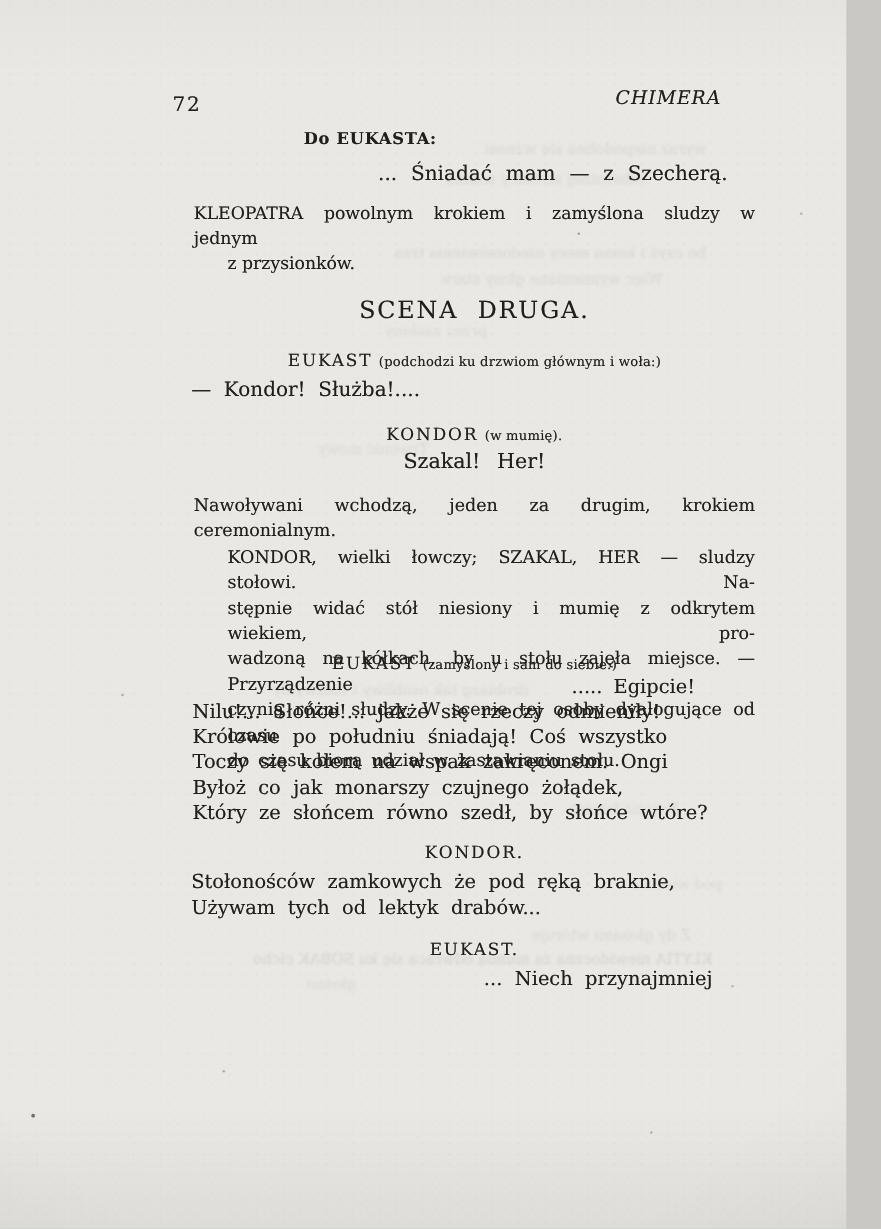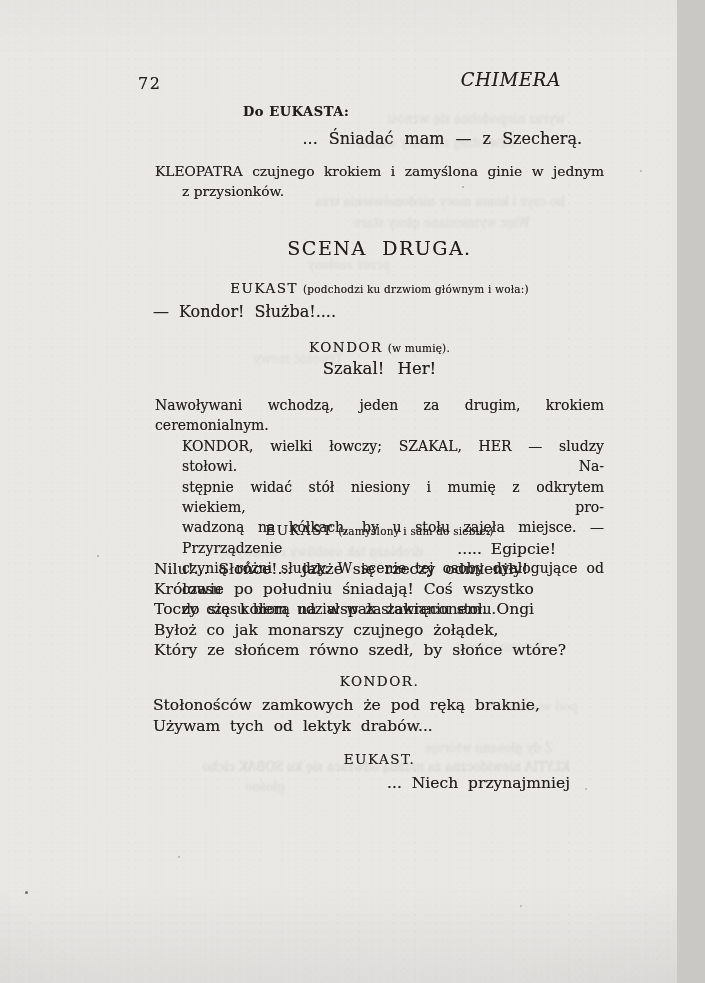--- a/index.html
+++ b/index.html
@@ -16,21 +16,21 @@
     position:absolute;inset:0;pointer-events:none;opacity:.55;
     background-image:
       radial-gradient(circle at 30% 40%, rgba(0,0,0,0.028) 0 1px, transparent 1.2px),
       radial-gradient(circle at 70% 60%, rgba(0,0,0,0.022) 0 1px, transparent 1.2px),
       radial-gradient(circle at 10% 80%, rgba(255,255,255,0.05) 0 1px, transparent 1.2px);
     background-size:7px 8px, 11px 9px, 13px 12px;
   }
   .txt{position:absolute;text-shadow:0 0 .5px rgba(33,30,27,.55);white-space:nowrap;}
   .blk{position:absolute;text-shadow:0 0 .5px rgba(33,30,27,.55);}
   .pagenum{left:138px;top:74px;font-size:16px;letter-spacing:1.5px;}
-  .journal{right:116px;top:69px;font-style:italic;font-size:18px;letter-spacing:.8px;}
+  .journal{right:100px;top:69px;font-style:italic;font-size:15px;letter-spacing:.8px;}
   .attrib{left:243px;top:104px;font-size:13px;font-weight:bold;letter-spacing:.6px;}
   .sniadac{right:95px;top:129px;font-size:16px;word-spacing:6px;}
   .kleo{left:155px;top:161px;width:449px;font-size:13.8px;line-height:20px;}
   .kleo .l1{text-align:justify;text-align-last:justify;word-spacing:3px;}
   .kleo .l2{margin-left:27px;}
   .scena{left:155px;top:237px;width:449px;text-align:center;font-size:19px;letter-spacing:1.5px;word-spacing:8px;}
   .sphead{left:155px;top:0;width:449px;text-align:center;}
   .sphead .nm{font-size:13.5px;letter-spacing:1.5px;}
   .sphead .dir{font-size:10.5px;letter-spacing:.2px;}
   .h-eukast1{top:278px;}
@@ -91,21 +91,21 @@
   <div class="ghost g10">KLYTIA niewidoczna za mumią odwraca się ku SOBAK cicho</div>
   <div class="ghost g11">głośno</div>
 
   <div class="txt pagenum">72</div>
   <div class="txt journal">CHIMERA</div>
 
   <div class="txt attrib">Do EUKASTA:</div>
   <div class="txt sniadac">... Śniadać mam — z Szecherą.</div>
 
   <div class="blk kleo">
-    <div class="l1">KLEOPATRA czujnego krokiem i zamyślona ginie w jednym</div>
+    <div class="l1">KLEOPATRA powolnym krokiem i zamyślona sludzy w jednym</div>
     <div class="l2">z przysionków.</div>
   </div>
 
   <div class="txt sphead h-eukast1">
     <span class="nm">EUKAST</span>
     <span class="dir">(podchodzi ku drzwiom głównym i woła:)</span>
   </div>
 
   <div class="txt scena">SCENA DRUGA.</div>
   <div class="txt kondorline">— Kondor! Służba!....</div>

